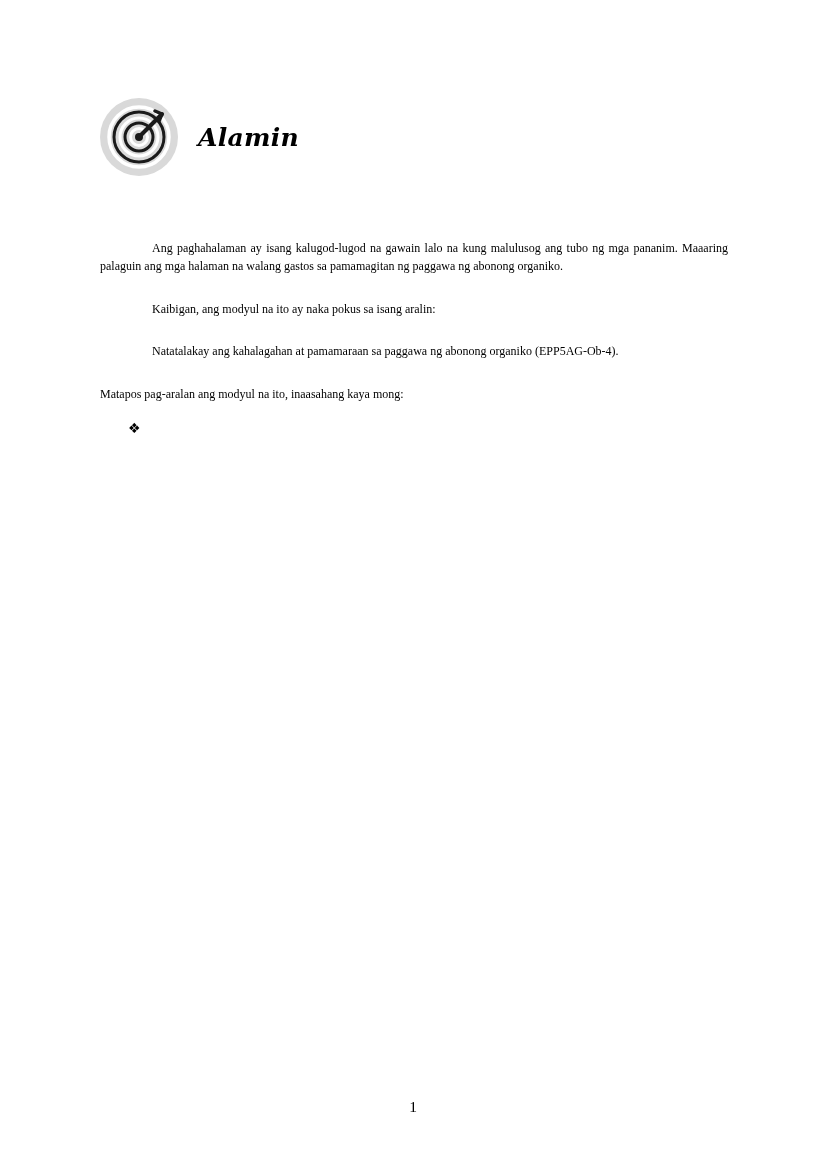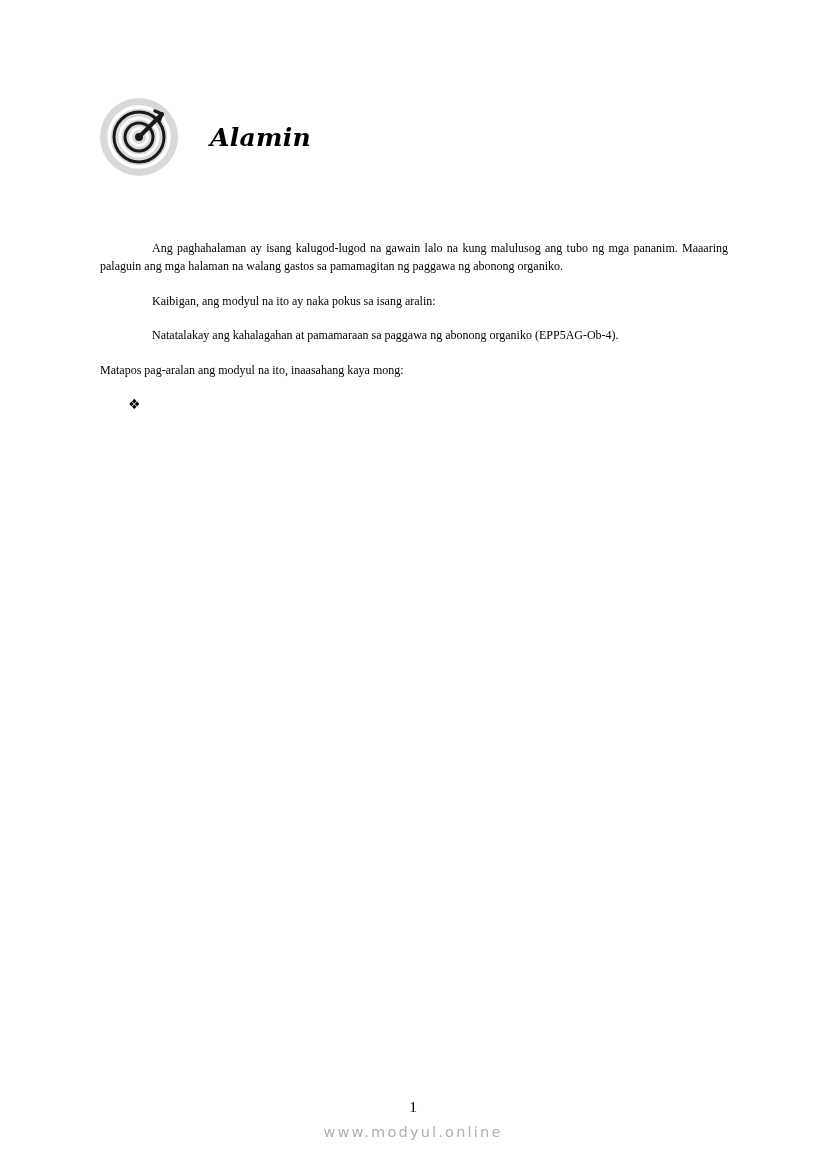--- a/index.html
+++ b/index.html
@@ -21,21 +21,21 @@
     inset: 0;
   }
 
   
   .section-header {
     position: absolute;
     left: 100px;
     top: 98px;
     display: flex;
     align-items: center;
-    gap: 32px;
+    gap: 20px;
   }
 
   .target-icon {
     width: 78px;
     height: 78px;
     border-radius: 50%;
     background: #d9d9d9;
     position: relative;
     flex: 0 0 auto;
   }
@@ -67,21 +67,21 @@
     font-size: 12px;
     line-height: 1.48;
     text-align: justify;
     text-justify: inter-word;
     text-indent: 52px;
   }
   p.para.no-indent {
     text-indent: 0;
   }
   p.spaced {
-    margin-top: 17px;
+    margin-top: 25px;
   }
 
   ul.bullets {
     list-style: none;
     margin: 14px 0 0 0;
     padding: 0;
   }
   ul.bullets li {
     position: relative;
     padding-left: 50px;
@@ -149,15 +149,14 @@
     <p class="para no-indent spaced">Matapos pag-aralan ang modyul na ito, inaasahang kaya mong:</p>
 
     <ul class="bullets">
       <li>
         <span class="bullet-glyph">❖</span>
       </li>
     </ul>
   </div>
 
   <div class="page-number">1</div>
-  <div class="watermark">www.modyul.online</div>
 
 </div>
 
 </body></html>

